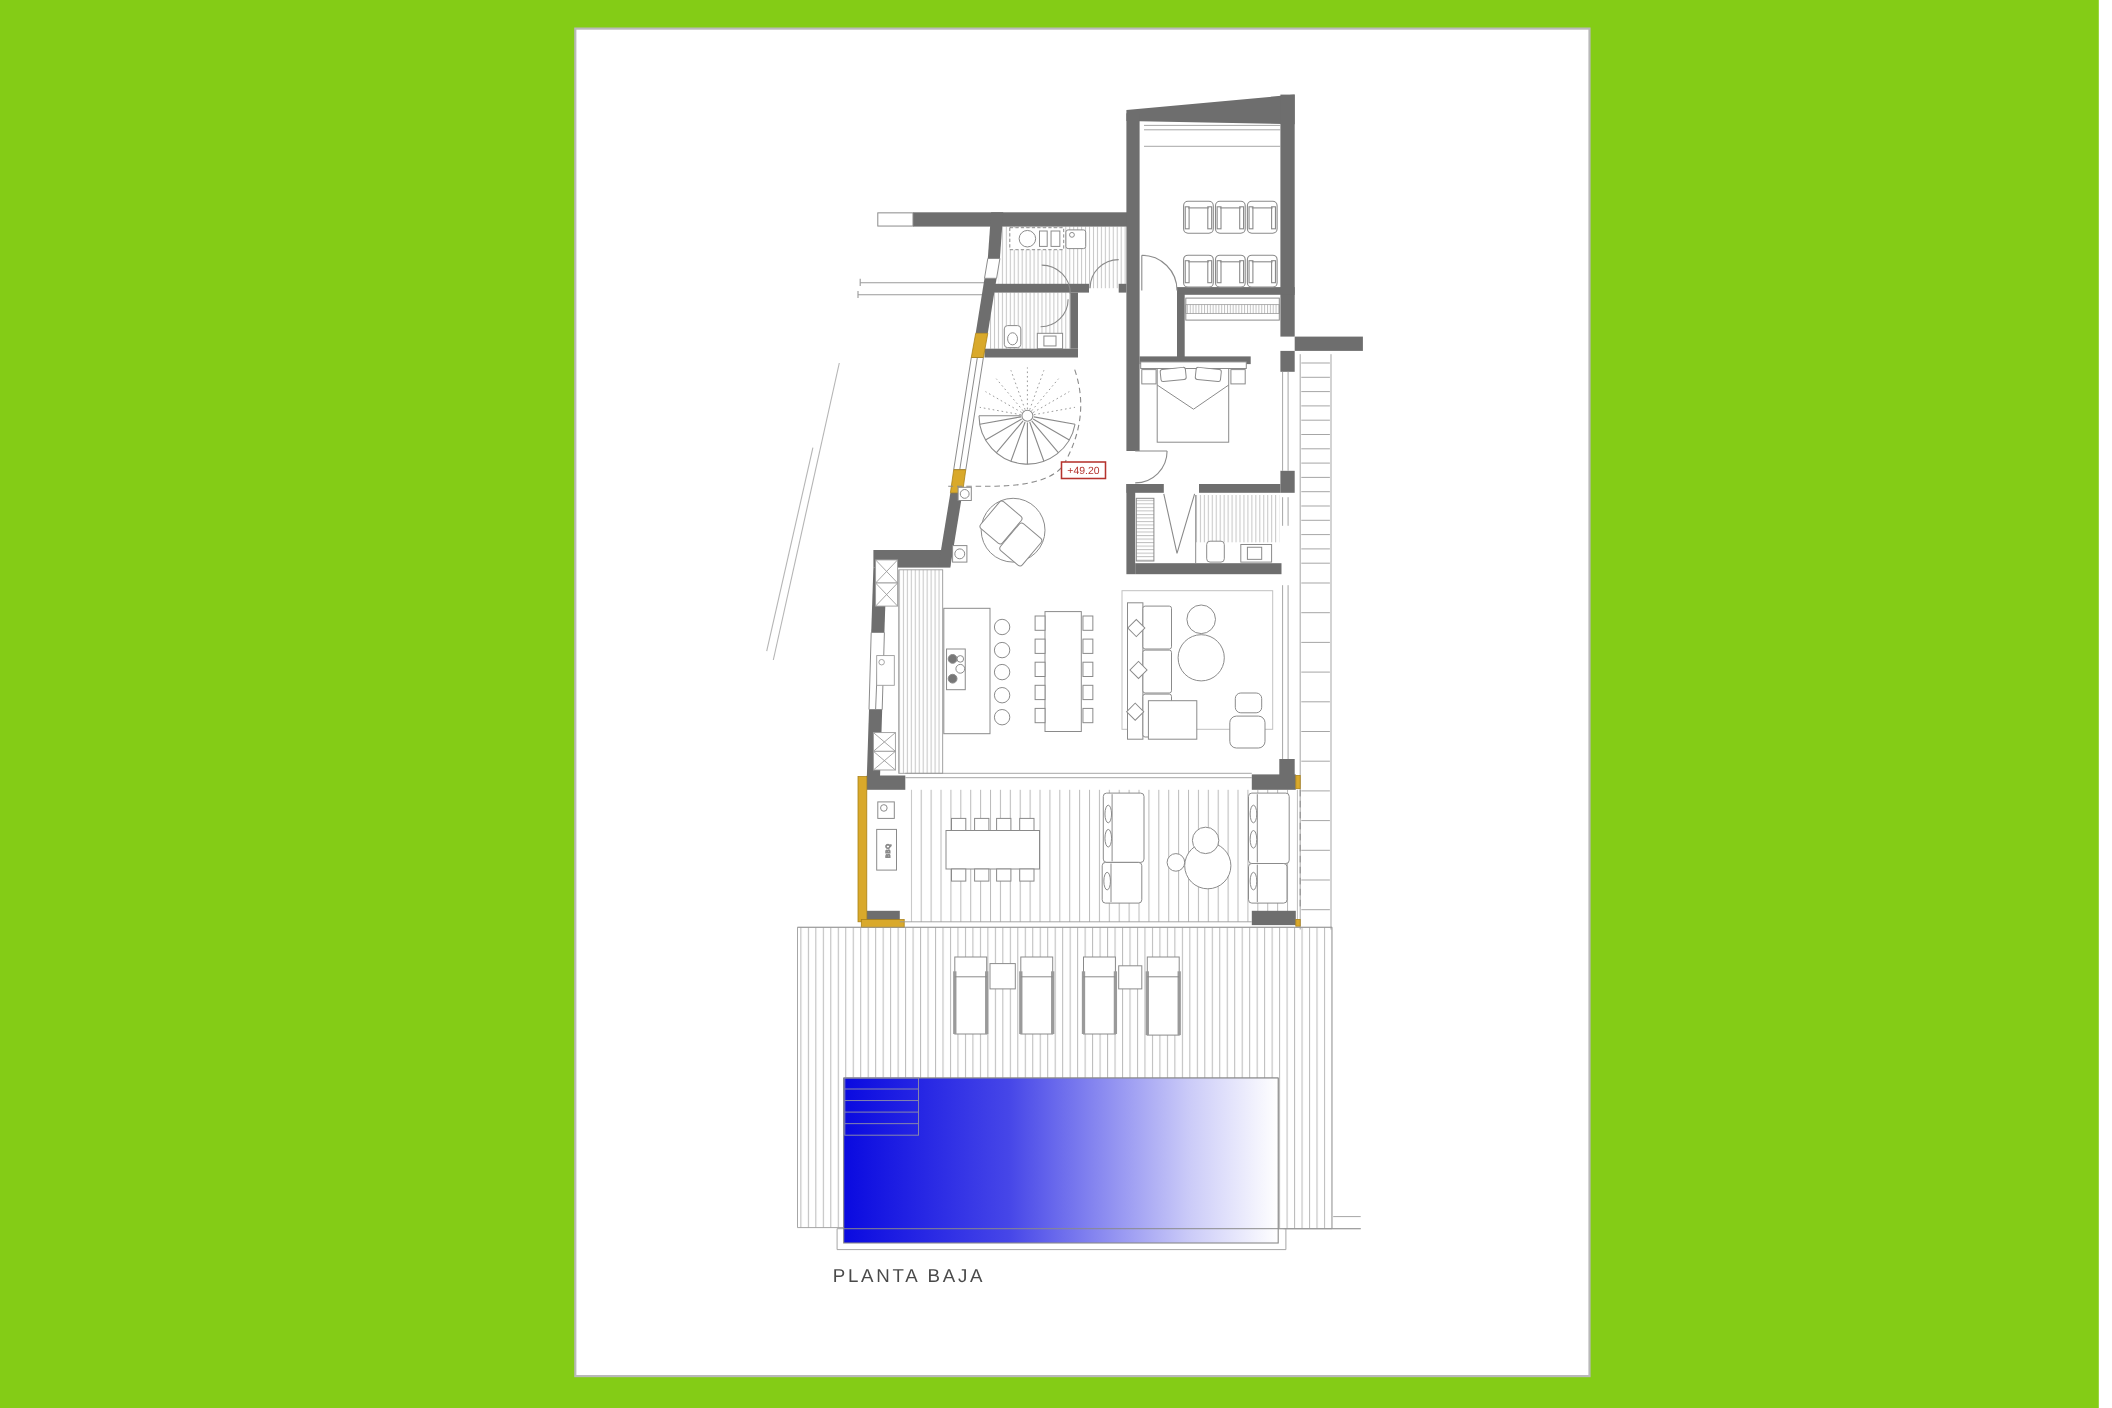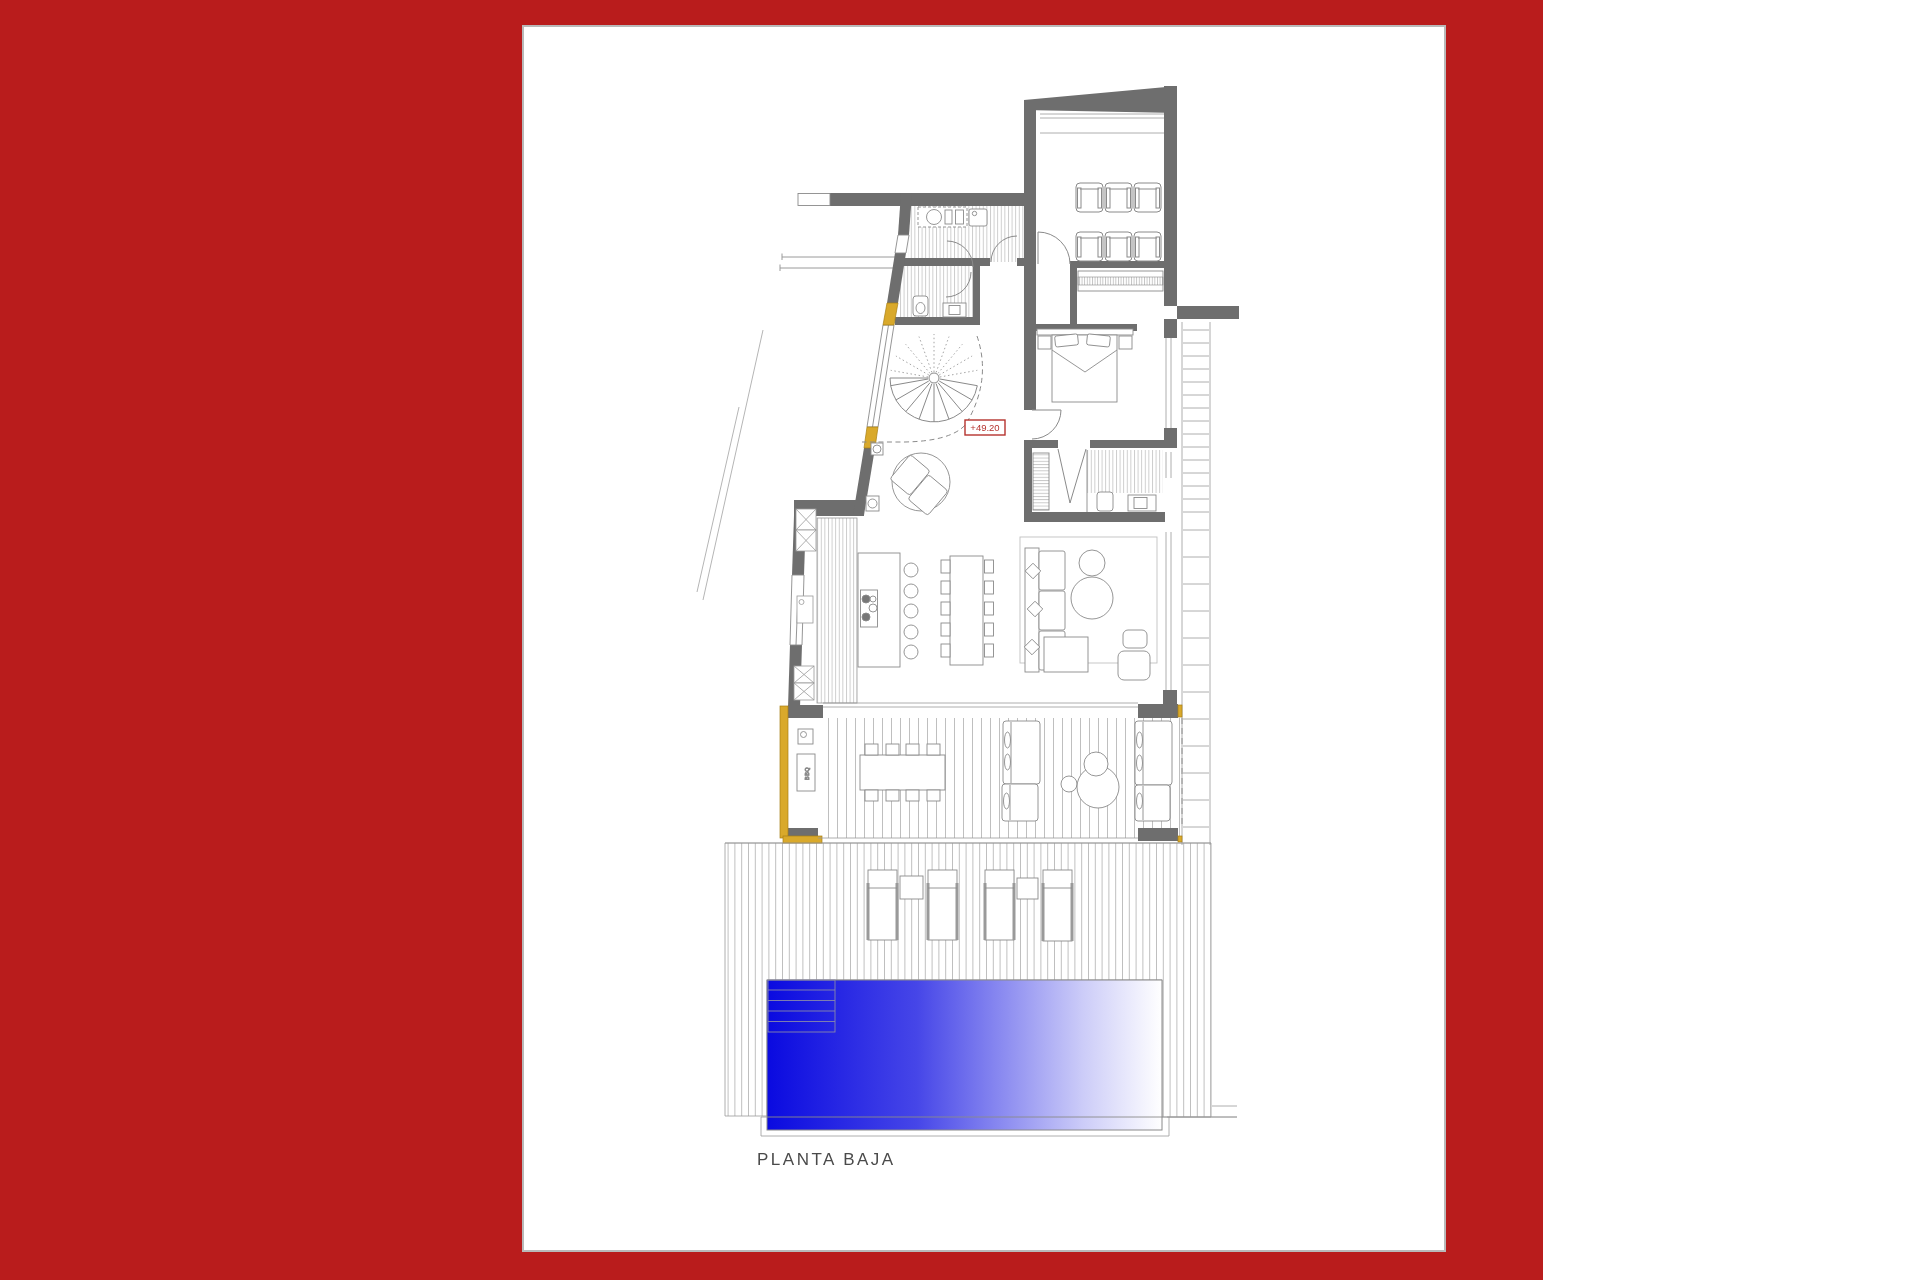--- a/index.html
+++ b/index.html
@@ -1,16 +1,16 @@
 <!DOCTYPE html>
 <html><head>
 <meta charset="utf-8">
 <style>
   html,body{margin:0;padding:0;background:#ffffff;}
-  .stage{position:relative;width:1543px;height:1280px;background:#b91c1c;overflow:hidden;
+  .stage{position:relative;width:1908px;height:1280px;background:#84cc16;overflow:hidden;
          font-family:"Liberation Sans", sans-serif;}
   svg{display:block;}
   text{font-family:"Liberation Sans", sans-serif;}
   .thin{stroke:#8a8a8a;stroke-width:1;fill:none;}
   .hair{stroke:#9a9a9a;stroke-width:.8;fill:none;}
 </style>
 </head>
 <body>
 
 <div class="stage">

